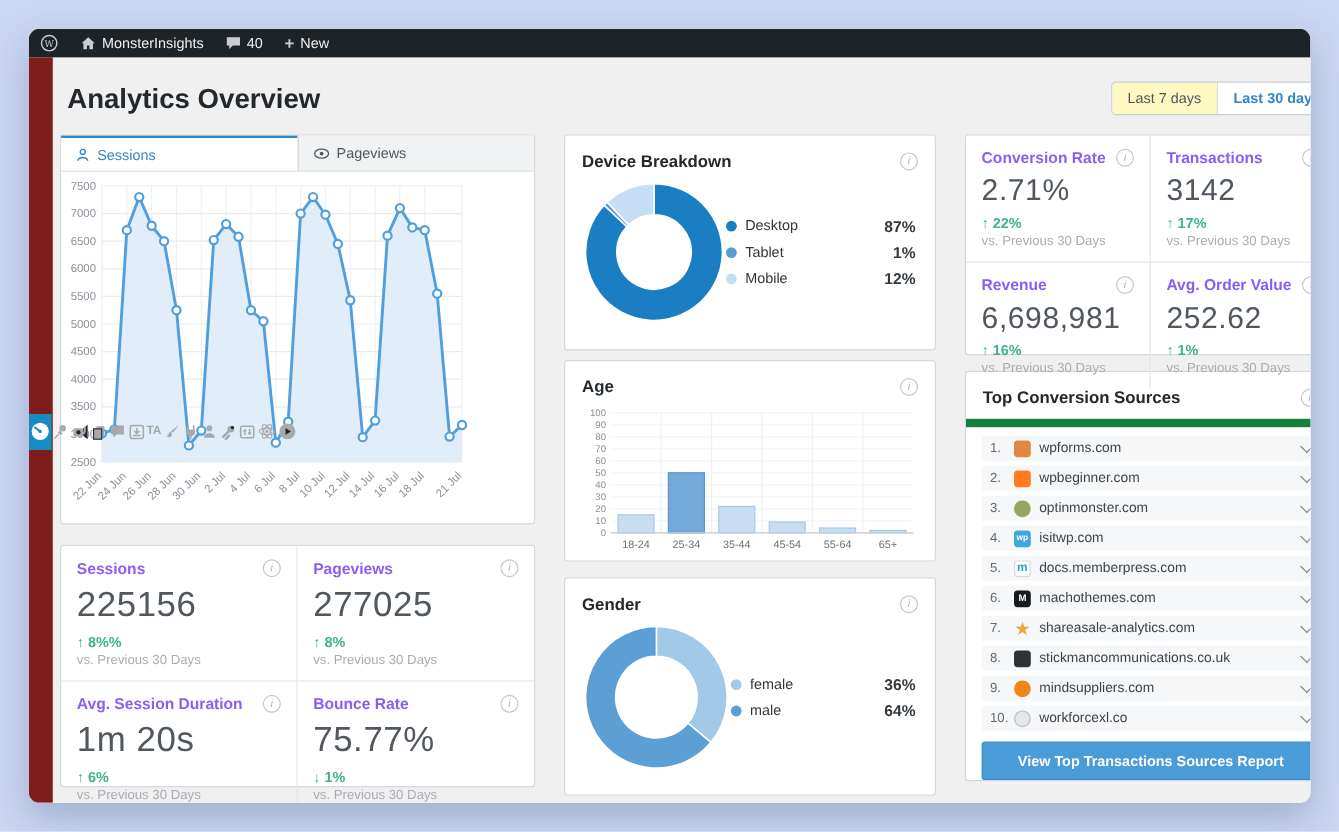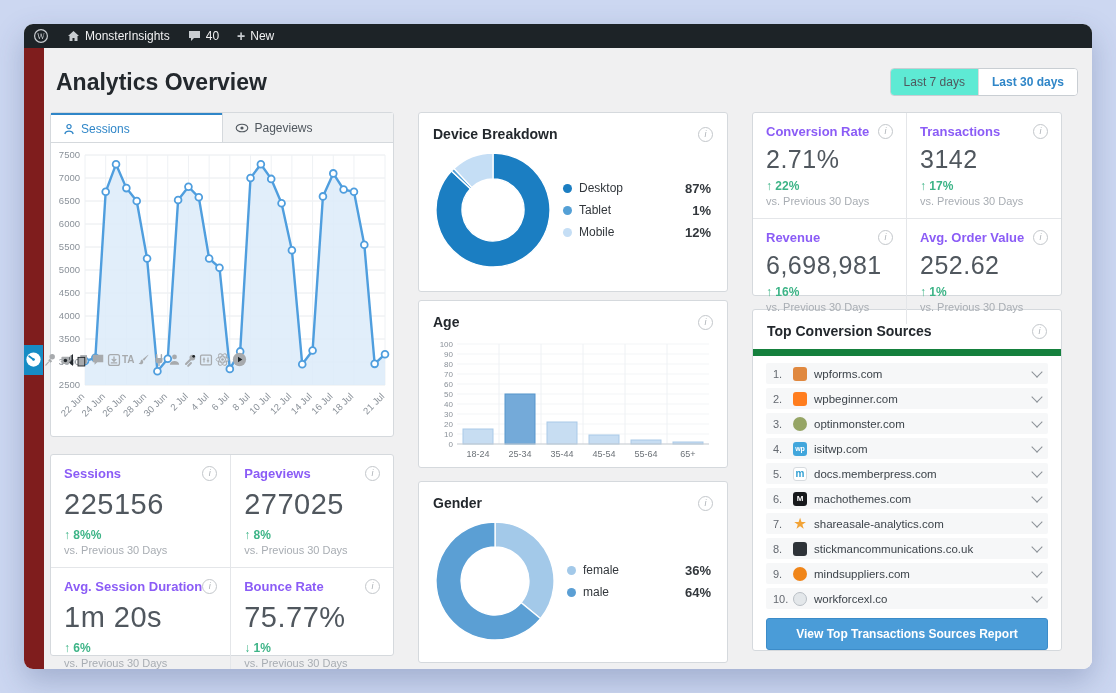--- a/index.html
+++ b/index.html
@@ -21,27 +21,27 @@
   .sb-item.active{background:#168bc4;color:#fff;}
   .sb-item.active::after{content:"";position:absolute;left:36px;top:50%;margin-top:-6px;
            border:6px solid transparent;border-right:7px solid #23282d;}
   .sb-ta{font-size:10px;font-weight:700;letter-spacing:0;}
   
   .content{flex:1;background:#f0f0f1;position:relative;}
   .page-header{display:flex;justify-content:space-between;align-items:center;padding:20px 14px 16px 12px;}
   .page-header h1{margin:0;font-size:23px;font-weight:700;color:#23282d;}
   .header-actions{display:flex;align-items:center;}
   .range-group{display:flex;border:1px solid #c9ced3;border-radius:4px;overflow:hidden;background:#fff;}
-  .range-btn{font-family:inherit;font-size:12px;padding:6px 13px;border:none;background:#5eead4;
+  .range-btn{font-family:inherit;font-size:12px;padding:6px 13px;border:none;background:#fef9c3;
              color:#50575e;cursor:pointer;border-right:1px solid #dcdcde;}
   .range-btn.active{background:#fff;color:#2f86c8;font-weight:700;border-right:none;}
   .custom-range-btn{font-family:inherit;margin-left:16px;background:#8c9dad;color:#fff;font-weight:700;
              font-size:12px;padding:7px 13px;border:1px solid #7b8c9c;border-radius:4px;cursor:pointer;}
   .columns{display:flex;gap:24px;padding:0 14px 0 6px;}
-  .col1{width:344px;flex-shrink:0;}
+  .col1{width:396px;flex-shrink:0;}
   .col2{width:310px;flex-shrink:0;}
   .col3{width:310px;flex-shrink:0;}
   .panel{background:#fff;border:1px solid #d5d9dd;border-radius:3px;box-sizing:border-box;}
   .panel-head{display:flex;justify-content:space-between;align-items:center;padding:13px 14px 6px 14px;}
   .panel-head h3{margin:0;font-size:14px;font-weight:700;color:#23282d;}
   .info{width:13px;height:13px;border:1px solid #c3c7cb;border-radius:50%;color:#aeb3b8;font-size:9px;
         line-height:12px;text-align:center;font-style:italic;cursor:pointer;flex-shrink:0;}
   
   .chart-panel{height:325px;margin-bottom:17px;}
   .tabs{display:flex;border-bottom:1px solid #d5d9dd;}
@@ -58,21 +58,21 @@
   .m-cell:nth-child(2n){border-right:none;}
   .m-cell:nth-last-child(-n+2){border-bottom:none;}
   .c-head{display:flex;justify-content:space-between;align-items:center;}
   .c-title{font-size:13px;font-weight:700;color:#8b5cf6;white-space:nowrap;}
   .c-value{font-size:29px;color:#50575e;margin-top:7px;letter-spacing:.5px;}
   .ecom .c-value{font-size:25px;margin-top:6px;}
   .c-delta{color:#3db487;font-size:12px;font-weight:700;margin-top:7px;}
   .ecom .c-delta{margin-top:5px;}
   .c-compare{color:#a8adb3;font-size:11px;margin-top:2px;}
   
-  .donut-row{display:flex;align-items:center;padding:2px 16px 10px 14px;gap:10px;}
+  .donut-row{display:flex;align-items:center;padding:2px 16px 10px 14px;}
   .legend{flex:1;}
   .lg-row{display:flex;align-items:center;font-size:12px;color:#32373c;margin:7px 0;}
   .lg-dot{width:9px;height:9px;border-radius:50%;margin-right:7px;flex-shrink:0;}
   .lg-val{margin-left:auto;font-weight:700;font-size:13px;color:#32373c;}
   .device-panel{height:180px;margin-bottom:8px;}
   .age-panel{height:168px;margin-bottom:13px;}
   .gender-panel{height:182px;}
   
   .sources-panel{height:342px;}
   .sources-panel .panel-head{border-bottom:7px solid #15803d;padding-bottom:10px;margin-bottom:7px;}

